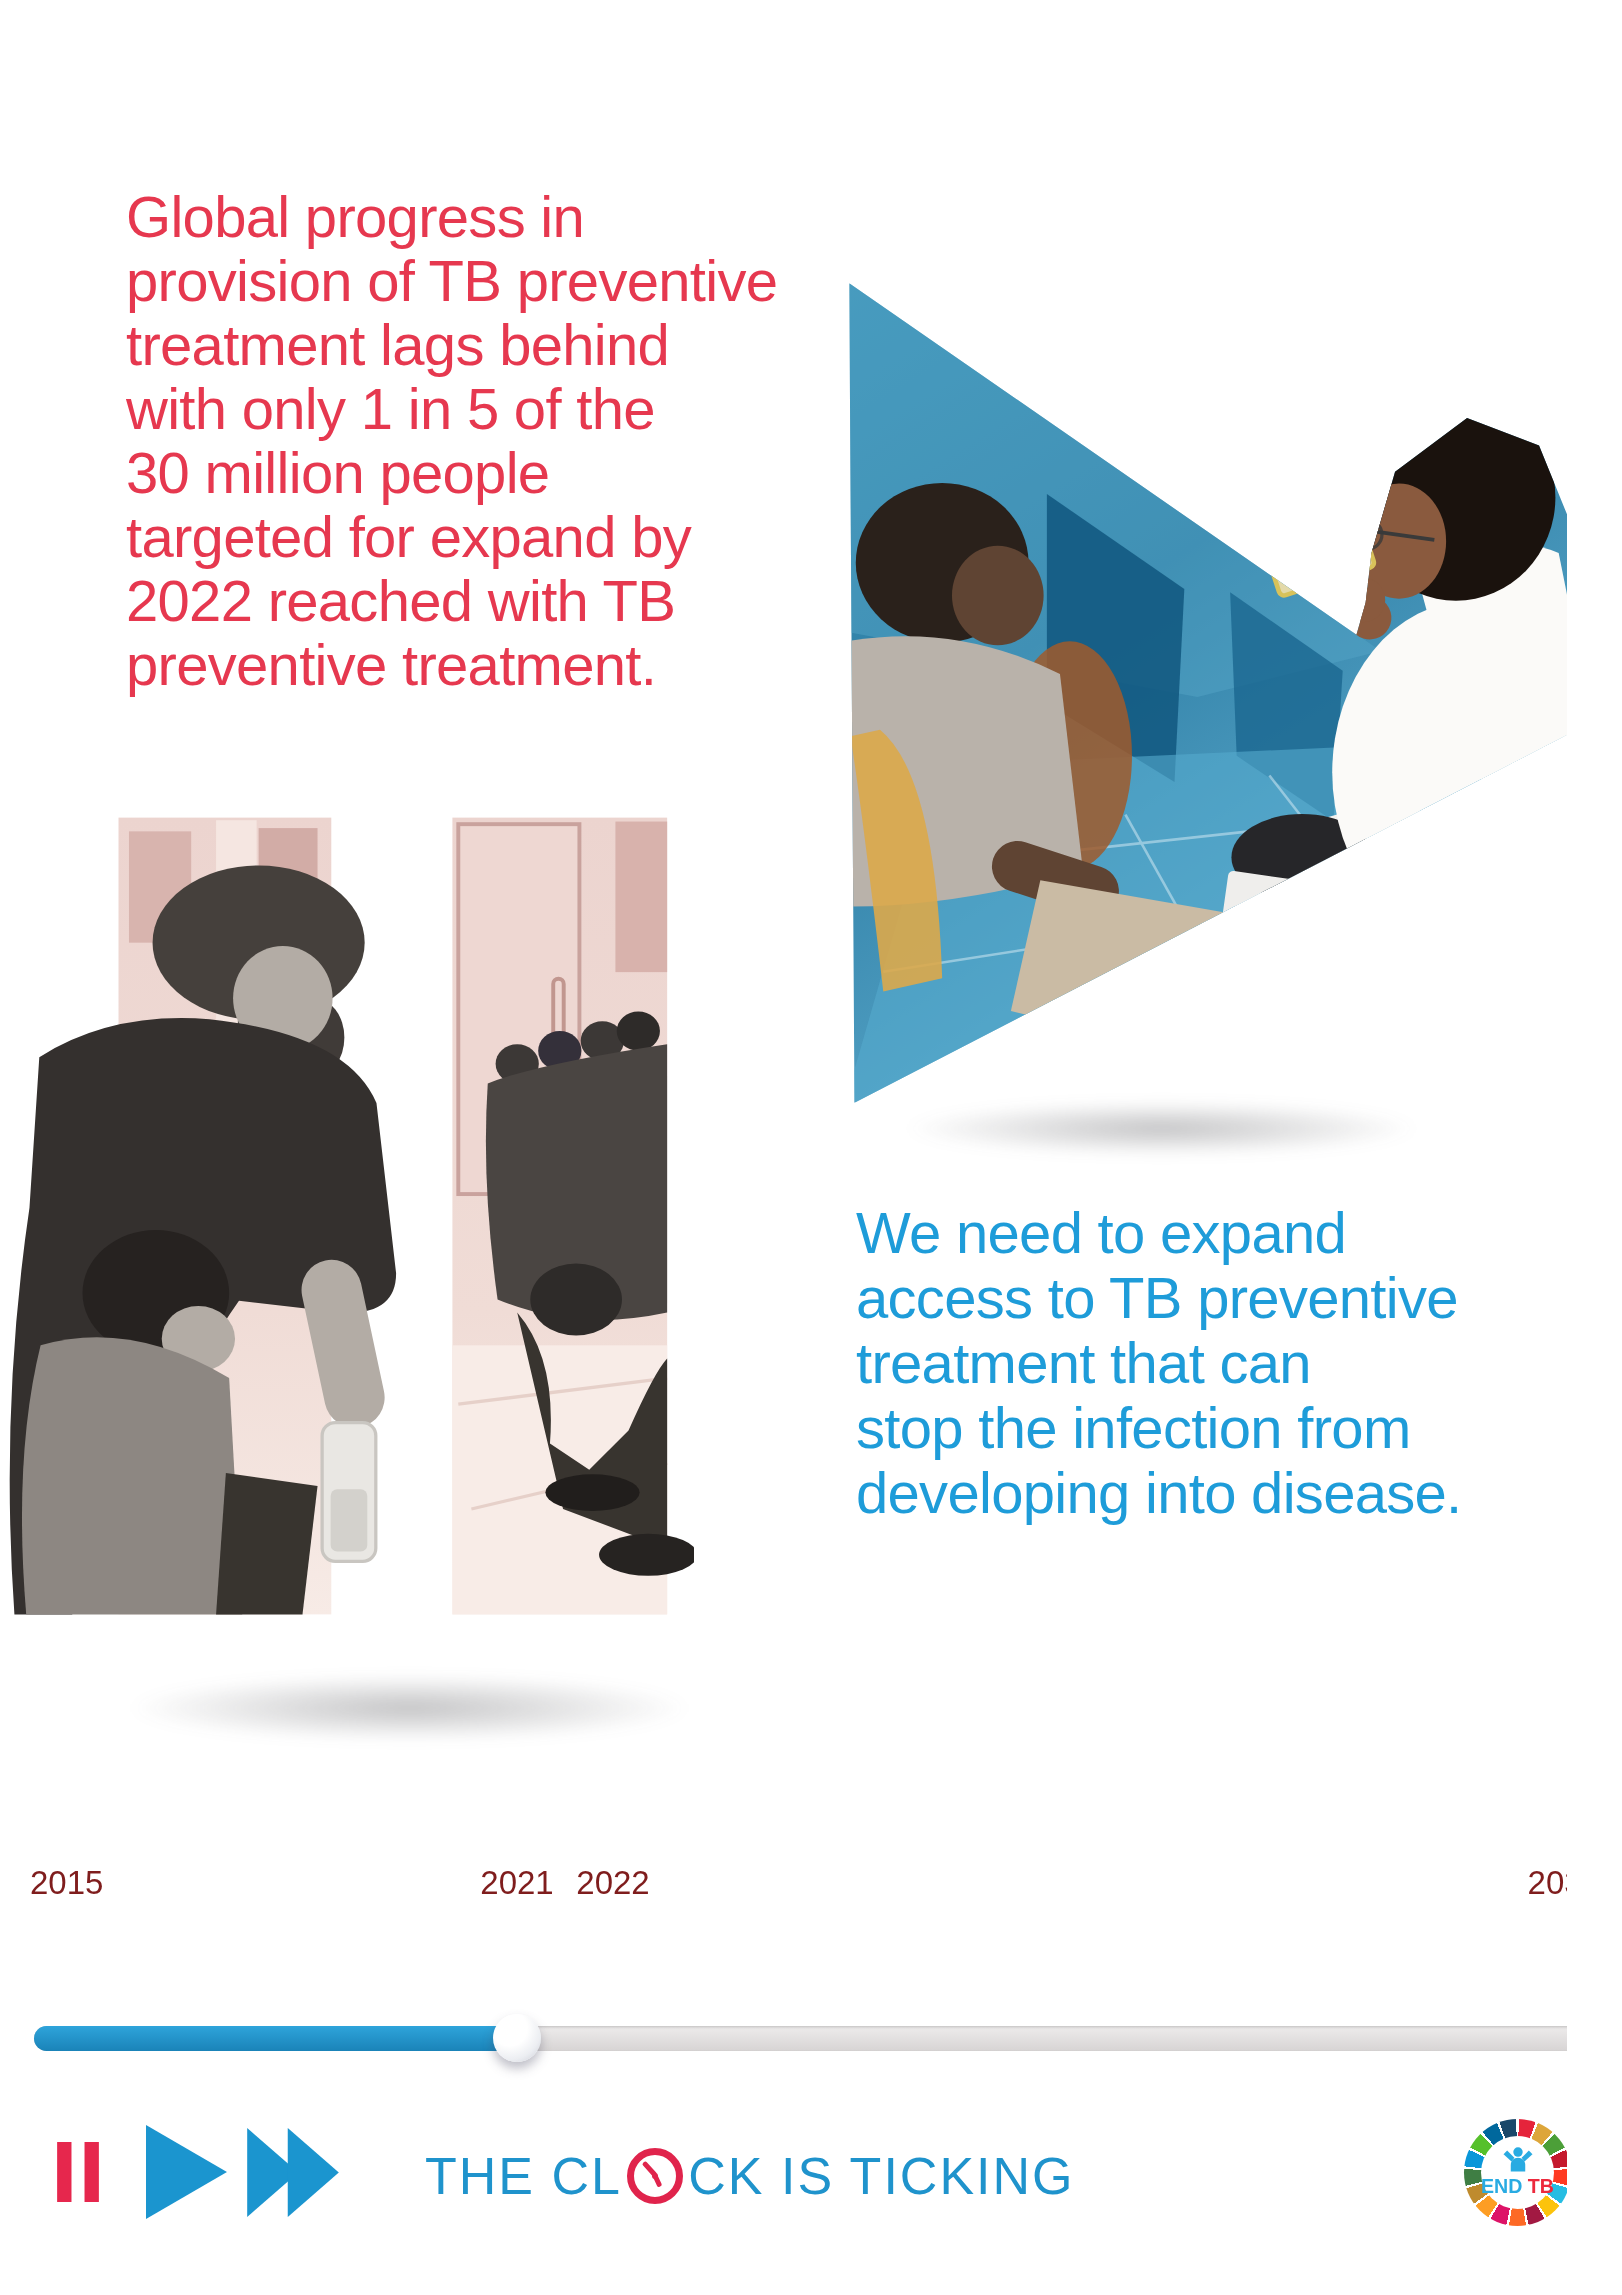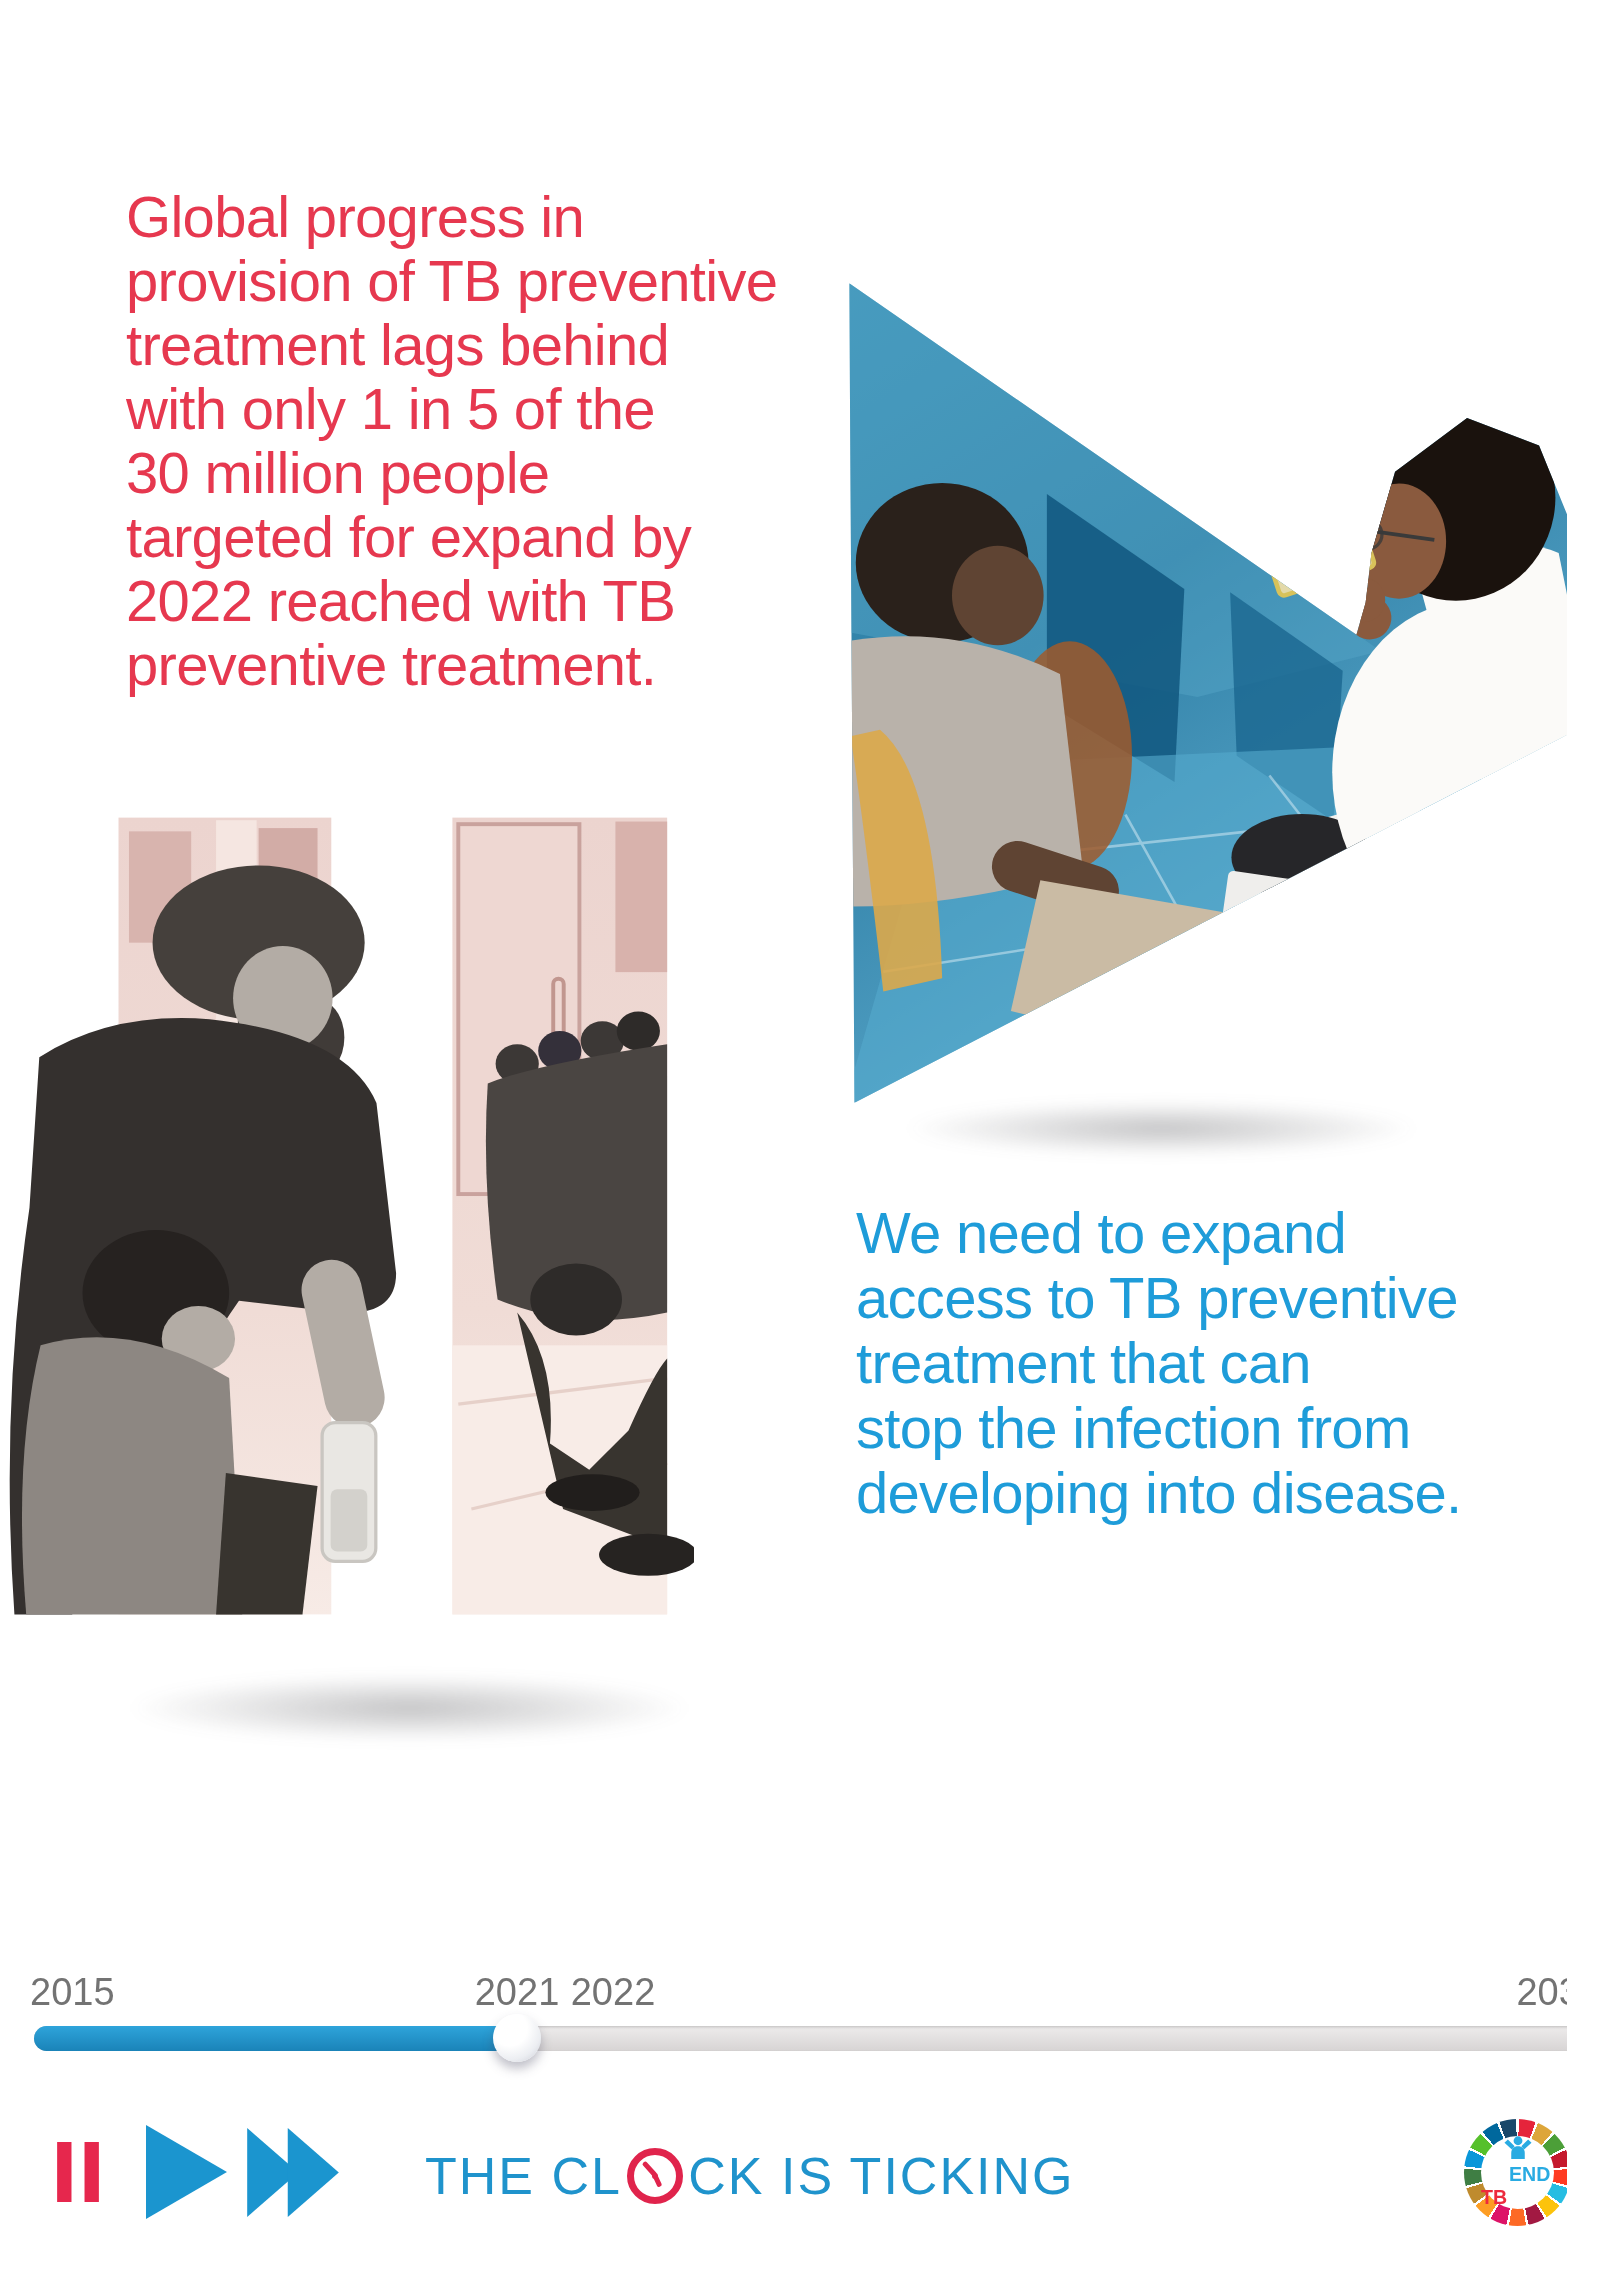--- a/index.html
+++ b/index.html
@@ -15,21 +15,21 @@
   
   .hero-photo{position:absolute;left:844px;top:278px;width:733px;height:828px;}
   .left-photos{position:absolute;left:0px;top:815px;width:694px;height:802px;}
   .soft-shadow{position:absolute;border-radius:50%;
     background:radial-gradient(ellipse closest-side,rgba(60,60,65,.30),rgba(60,60,65,0) 72%);
     filter:blur(6.5px);}
   .shadow-hero{left:805px;top:1091px;width:713px;height:75px;}
   .shadow-strips{left:19.6px;top:1662px;width:779px;height:92px;}
 
   
-  .yr{position:absolute;top:1971px;font-size:38px;color:#737373;letter-spacing:0px;}
+  .yr{position:absolute;top:1864px;font-size:33px;color:#7f1d1d;letter-spacing:0px;}
   .yr-2015{left:30px;}
   .yr-2021{left:517px;transform:translateX(-50%);}
   .yr-2022{left:613px;transform:translateX(-50%);}
   .yr-2030{left:1601px;transform:translateX(-100%);}
   .track{position:absolute;left:34px;top:2026px;width:1567px;height:25px;border-radius:12.4px;
          background:linear-gradient(180deg,#eeecec,#d7d4d4);
          box-shadow:inset 0 1.3px 2.6px rgba(0,0,0,.18);}
   .track-fill{position:absolute;left:0;top:0;height:25px;border-radius:12.4px;
          background:linear-gradient(180deg,#2ea4db,#1a83b8);}
   .handle{position:absolute;top:-11.8px;width:48px;height:48px;border-radius:50%;
@@ -57,21 +57,21 @@
   
   .who{position:absolute;left:1178px;top:2127px;display:flex;align-items:center;}
   .who-text{margin-left:9.2px;color:#1e7bc0;font-weight:700;font-size:27.5px;line-height:29.4px;}
 
   
   .endtb{position:absolute;left:1464px;top:2119px;width:107px;height:107px;}
   .sdg-ring{position:absolute;left:0;top:0;width:107px;height:107px;border-radius:50%;}
   .endtb-inner{position:absolute;left:17px;top:17px;width:73px;height:73px;border-radius:50%;
        background:#fff;display:flex;flex-direction:column;align-items:center;justify-content:center;}
   .endtb-text{font-size:19.6px;font-weight:700;letter-spacing:0px;margin-top:1.3px;}
-  .endtb-text .e{color:#29abe2;margin-left:28px;} .endtb-text .t{color:#ed2a3d;}
+  .endtb-text .e{color:#29abe2;} .endtb-text .t{color:#ed2a3d;}
 </style>
 </head>
 <body>
 
 <div class="poster">
 
   <div class="headline">
     <div class="ln">Global progress in</div>
     <div class="ln">provision of TB preventive</div>
     <div class="ln">treatment lags behind</div>

